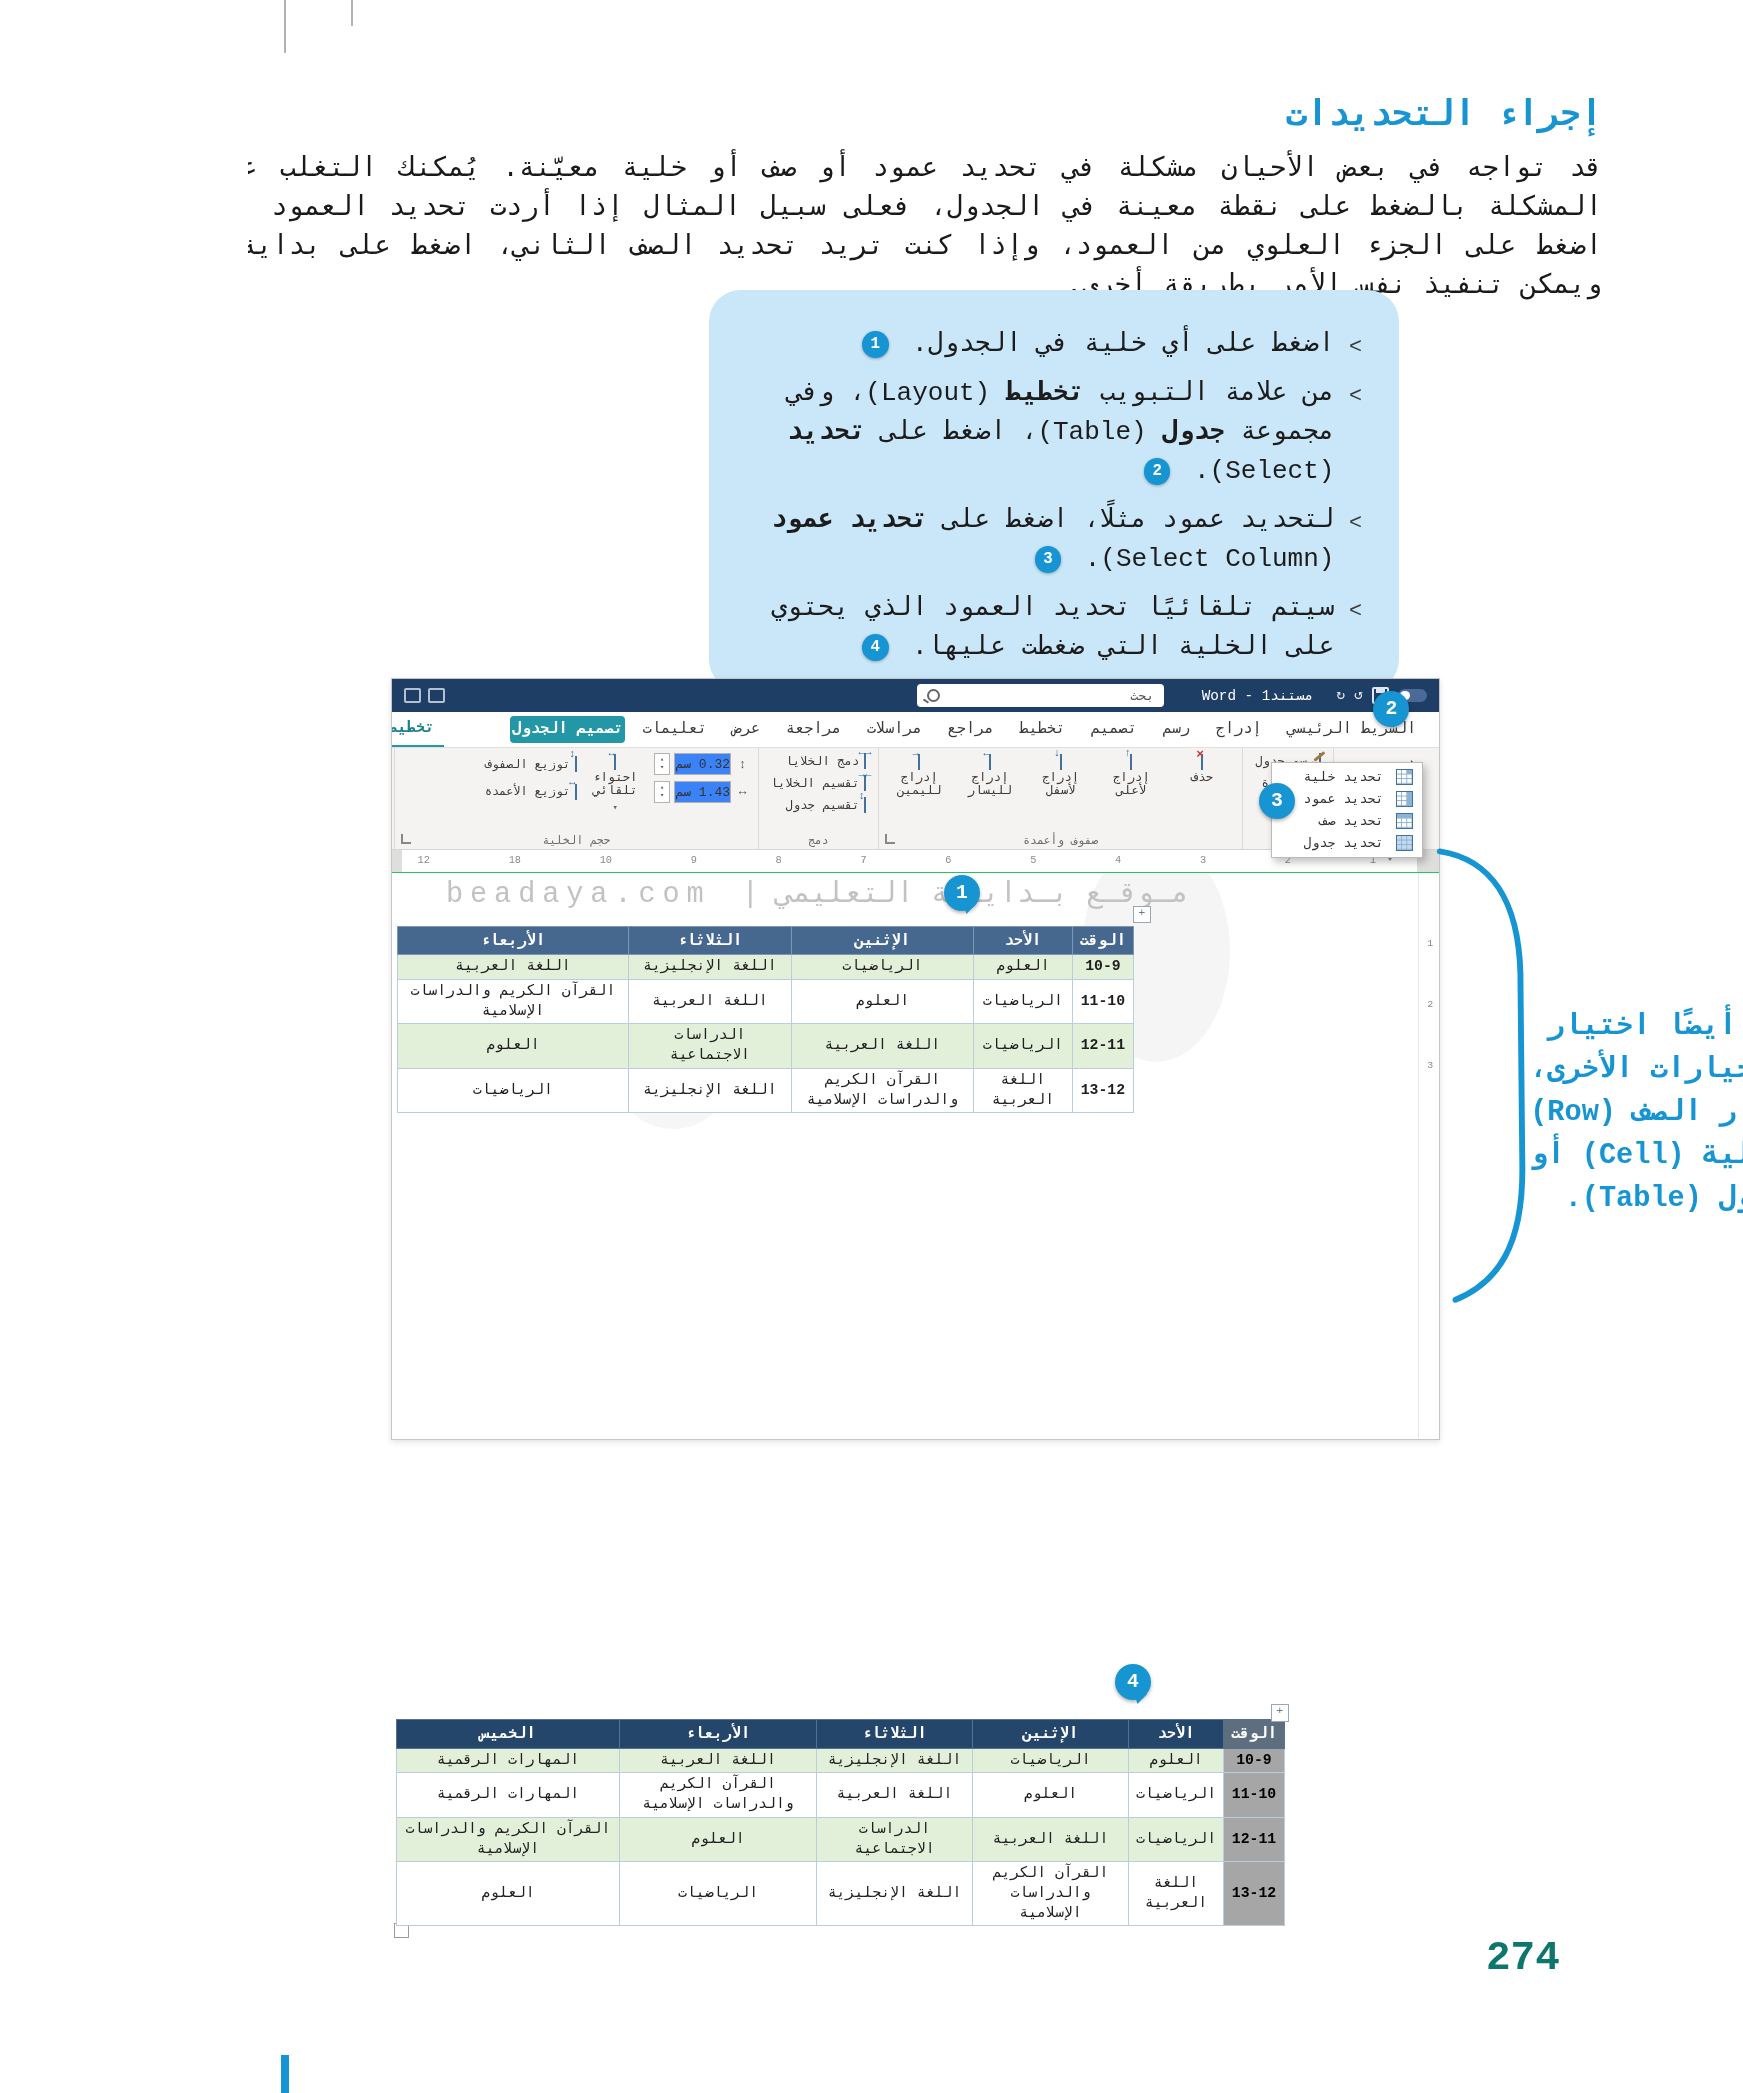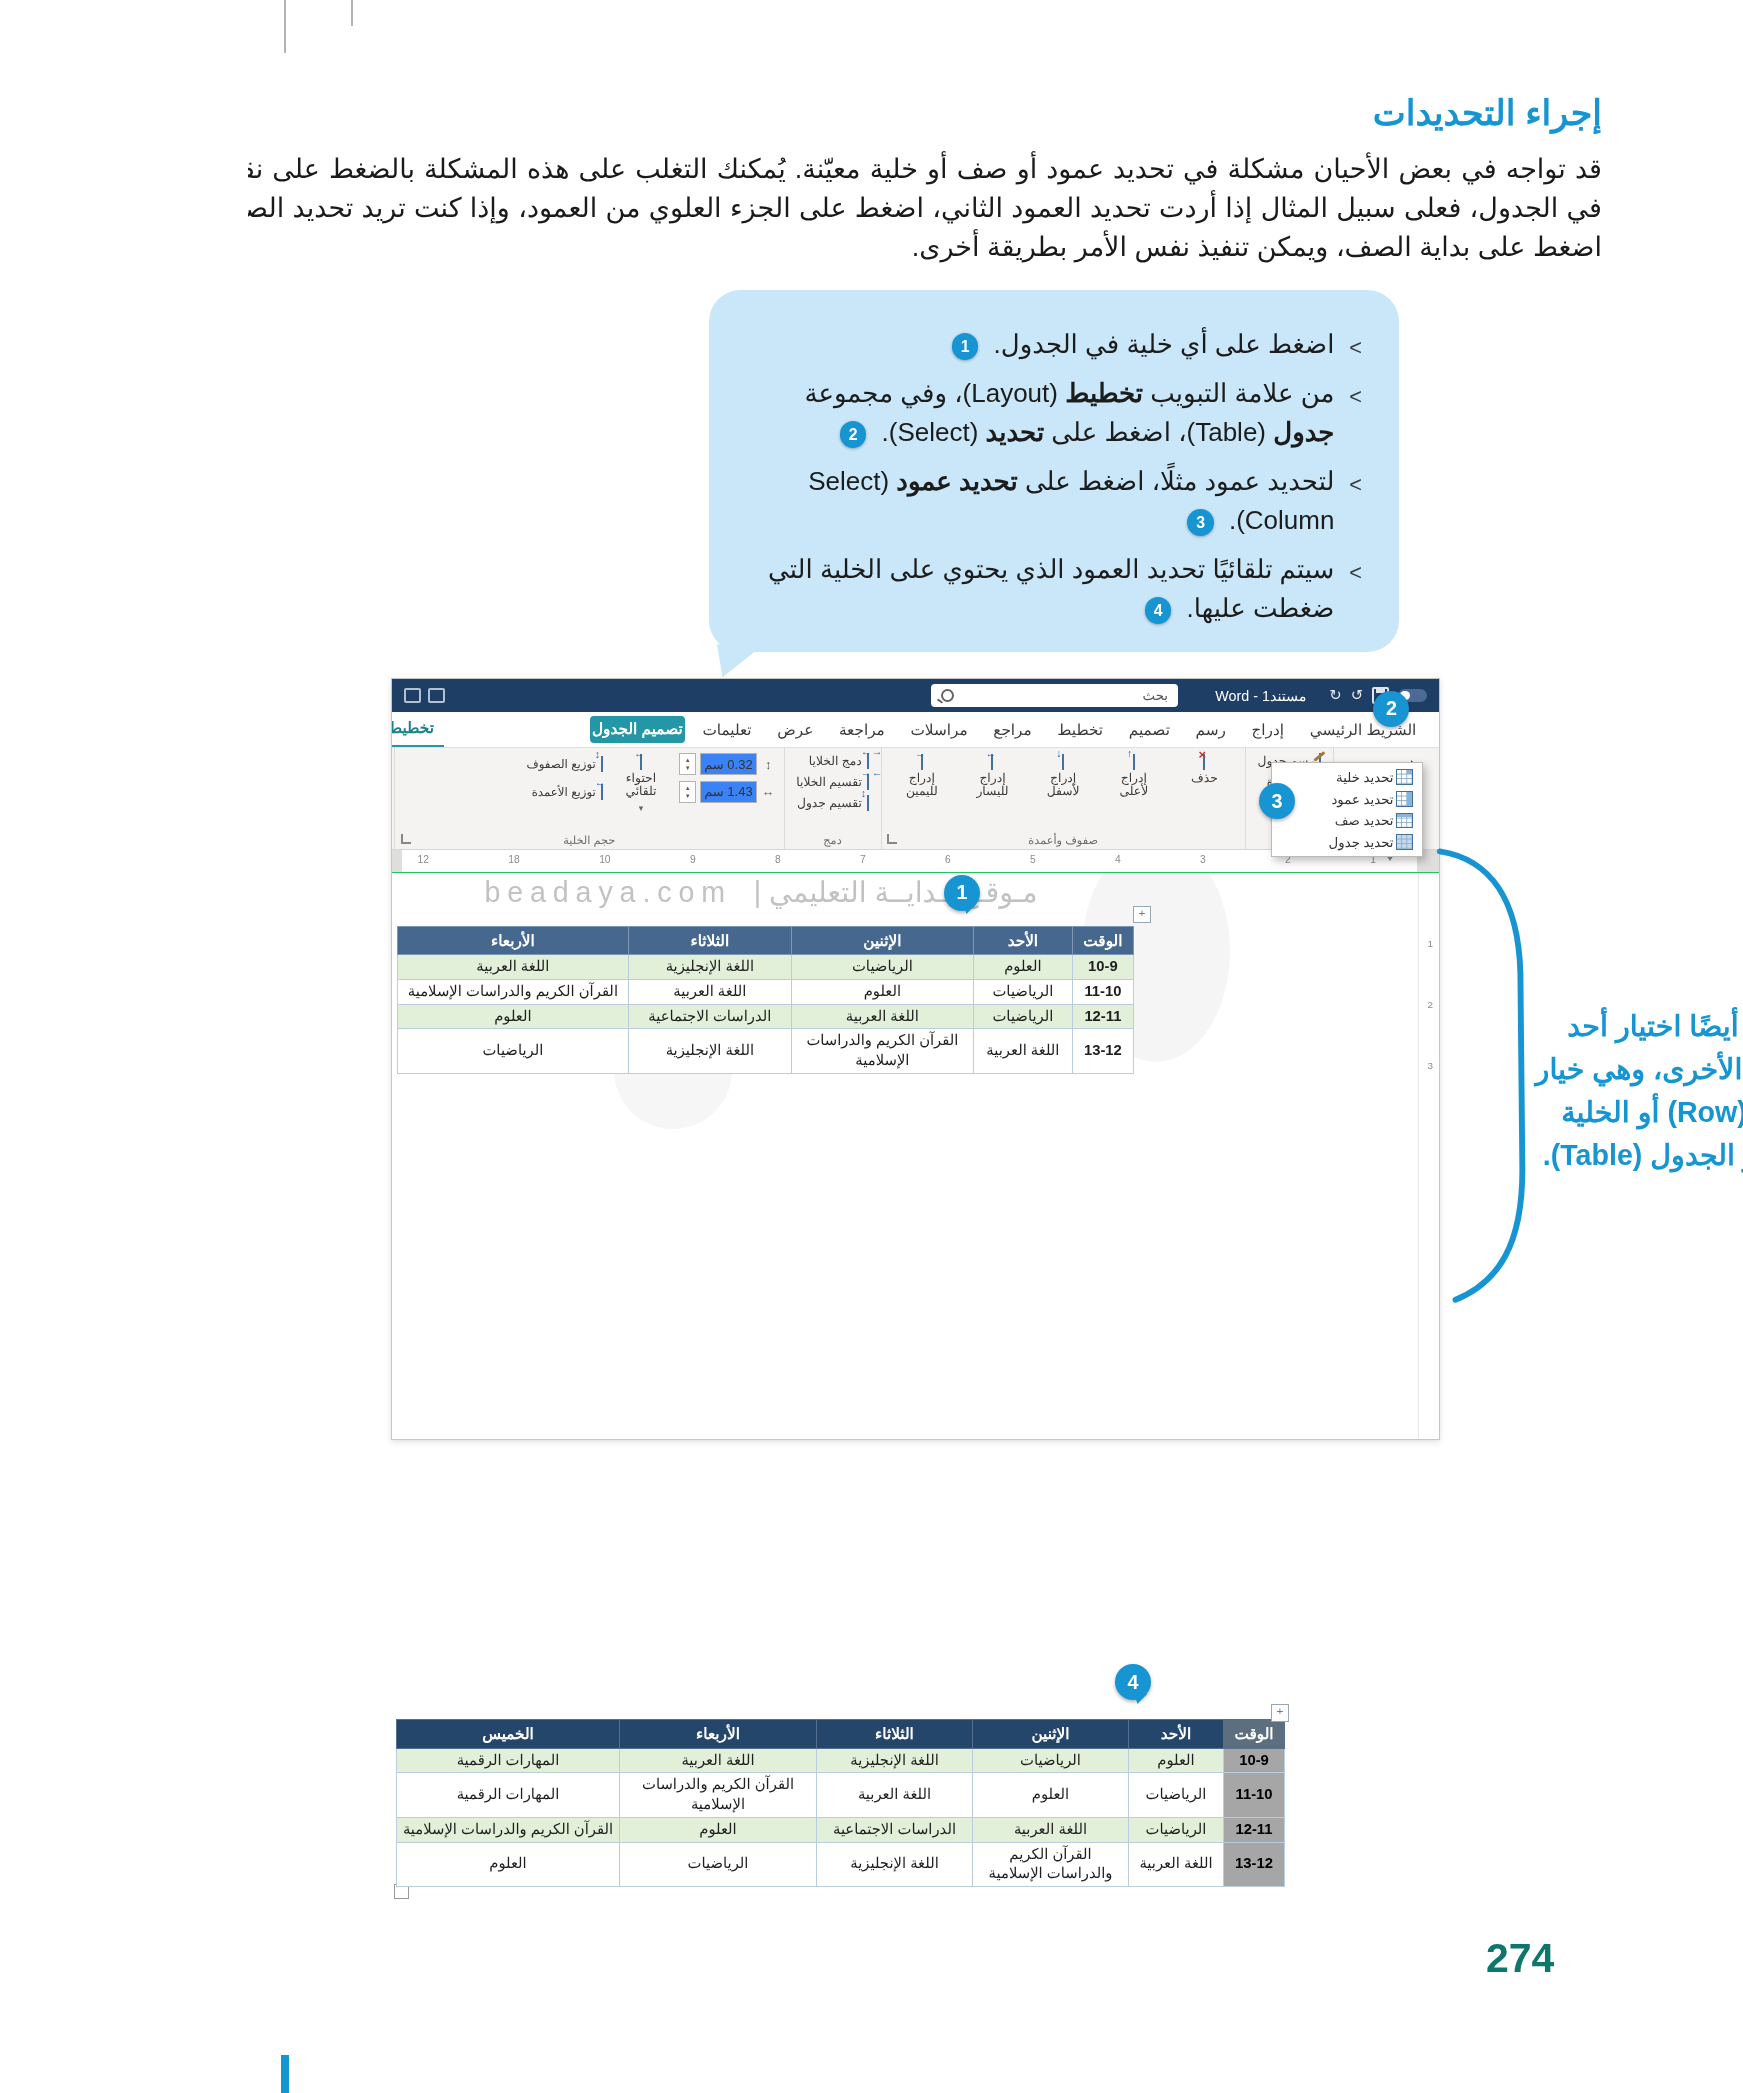--- a/index.html
+++ b/index.html
@@ -1,17 +1,17 @@
 <!DOCTYPE html>
 <html lang="ar" dir="rtl"><head>
 <meta charset="utf-8">
 <style>
   html,body{margin:0;padding:0;background:#fff}
   .page{position:relative;width:1495px;height:2093px;background:#fff;
-        font-family:Liberation Sans, sans-serif;direction:rtl;overflow:hidden;color:#1c1c1c}
+        font-family:Liberation Mono, monospace;direction:rtl;overflow:hidden;color:#1c1c1c}
 
   
   .cropmark{position:absolute;width:2px;background:#b3b3b3;top:0}
   .cm-tl-a{left:36px;height:53px}.cm-tl-b{left:103px;height:25.6px}
   .cm-tr-a{left:1637px;height:25.6px}.cm-tr-b{left:1704px;height:53px}
   .bluebar{position:absolute;left:32.5px;top:2055px;width:8.9px;height:38px;background:#1795d3}
   .pagenum{position:absolute;left:1238px;top:1935px;font-size:41px;font-weight:bold;color:#0f766e}
 
   .page-title{position:absolute;top:93px;right:141px;font-size:35px;font-weight:bold;color:#1795d3}
   .intro{position:absolute;top:150px;right:141px;width:1464px;font-size:27px;line-height:39px;
@@ -122,21 +122,21 @@
   .t2 td.time{background:#a6a6a6;color:#000}
 
   .thandle{position:absolute;width:15.8px;height:15.8px;border:1px solid #98a7b5;background:#fff;color:#6b7a88;
            font-size:11.8px;line-height:13.8px;text-align:center;z-index:6}
   .th1{left:741px;top:33px}
   .vruler{position:absolute;right:0;top:0;bottom:0;width:19.7px;border-left:1px solid #e8e6e4;background:#fff;z-index:4}
   .vr-num{position:absolute;right:5.9px;font-size:9.9px;color:#8a8a8a}
 
   .selectmenu{position:absolute;right:15.8px;top:83px;width:150px;background:#fff;border:1px solid #bdbbb9;
               box-shadow:3px 3.9px 7.9px rgba(0,0,0,.25);padding:3px 0;z-index:40}
-  .mi{display:flex;align-items:flex-end;gap:2px;padding:3px 8.9px;font-size:13.3px;color:#333}
+  .mi{display:flex;align-items:flex-end;gap:12px;padding:3px 8.9px;font-size:13.3px;color:#333}
   .mi .gicon{width:15.8px;height:13.8px}
   .mi-cell::after{content:"";position:absolute;top:0;right:0;width:4.9px;height:3.9px;background:#8ab4d8}
   .mi-col::after{content:"";position:absolute;top:0;right:0;width:4.9px;height:100%;background:#8ab4d8}
   .mi-row::after{content:"";position:absolute;top:0;left:0;width:100%;height:3.9px;background:#8ab4d8}
   .mi-table::after{content:"";position:absolute;inset:0;background:rgba(138,180,216,.5)}
 
   .b1{left:552px;top:2px}
   .b2{right:29.6px;top:11.8px}
   .b3{right:144px;top:104px}
 

